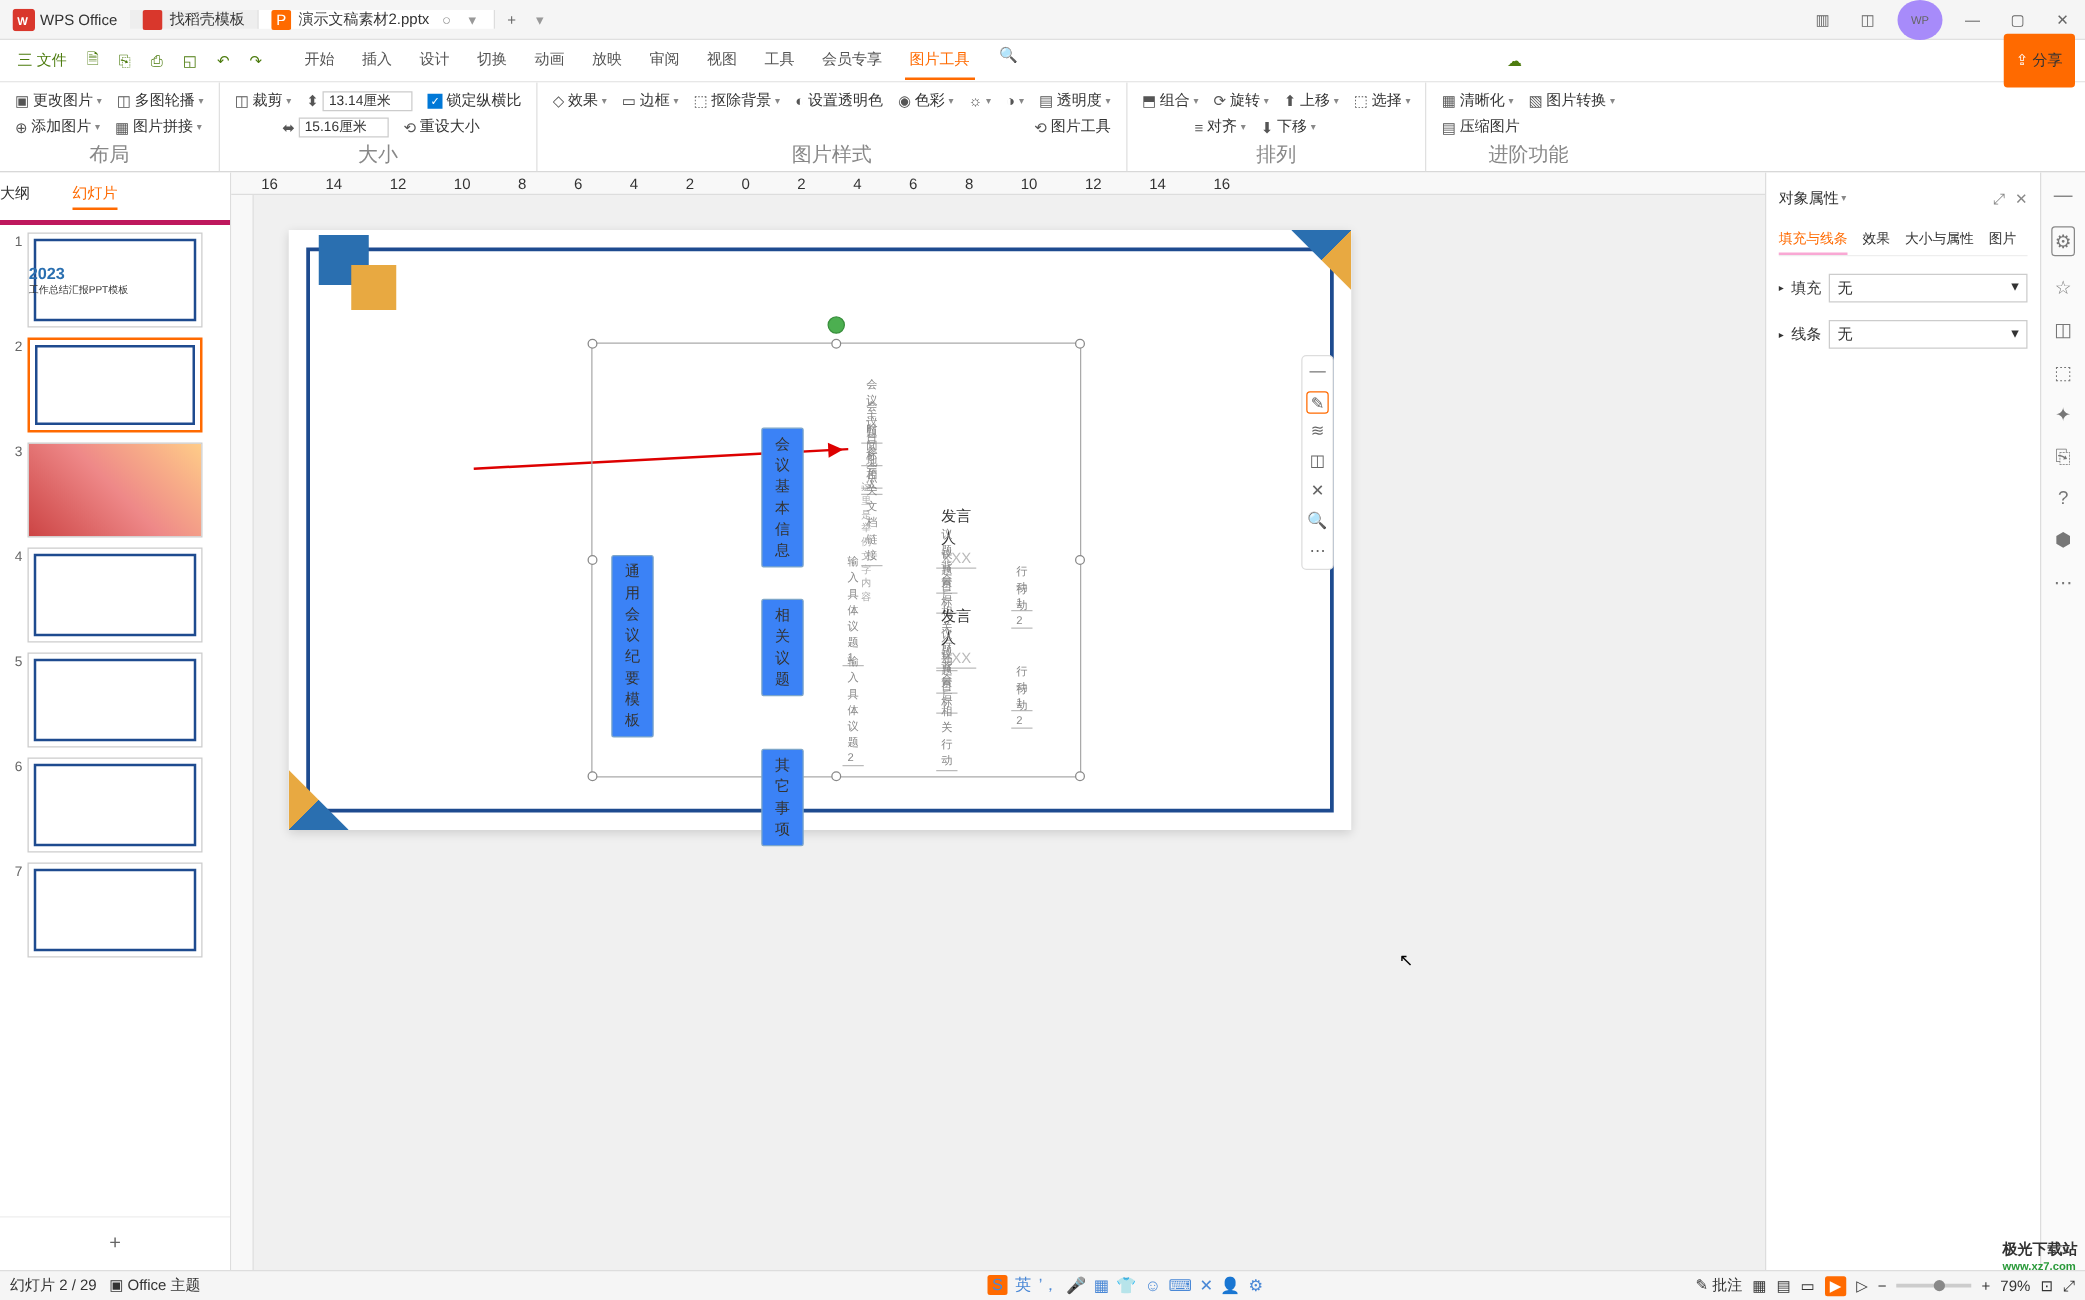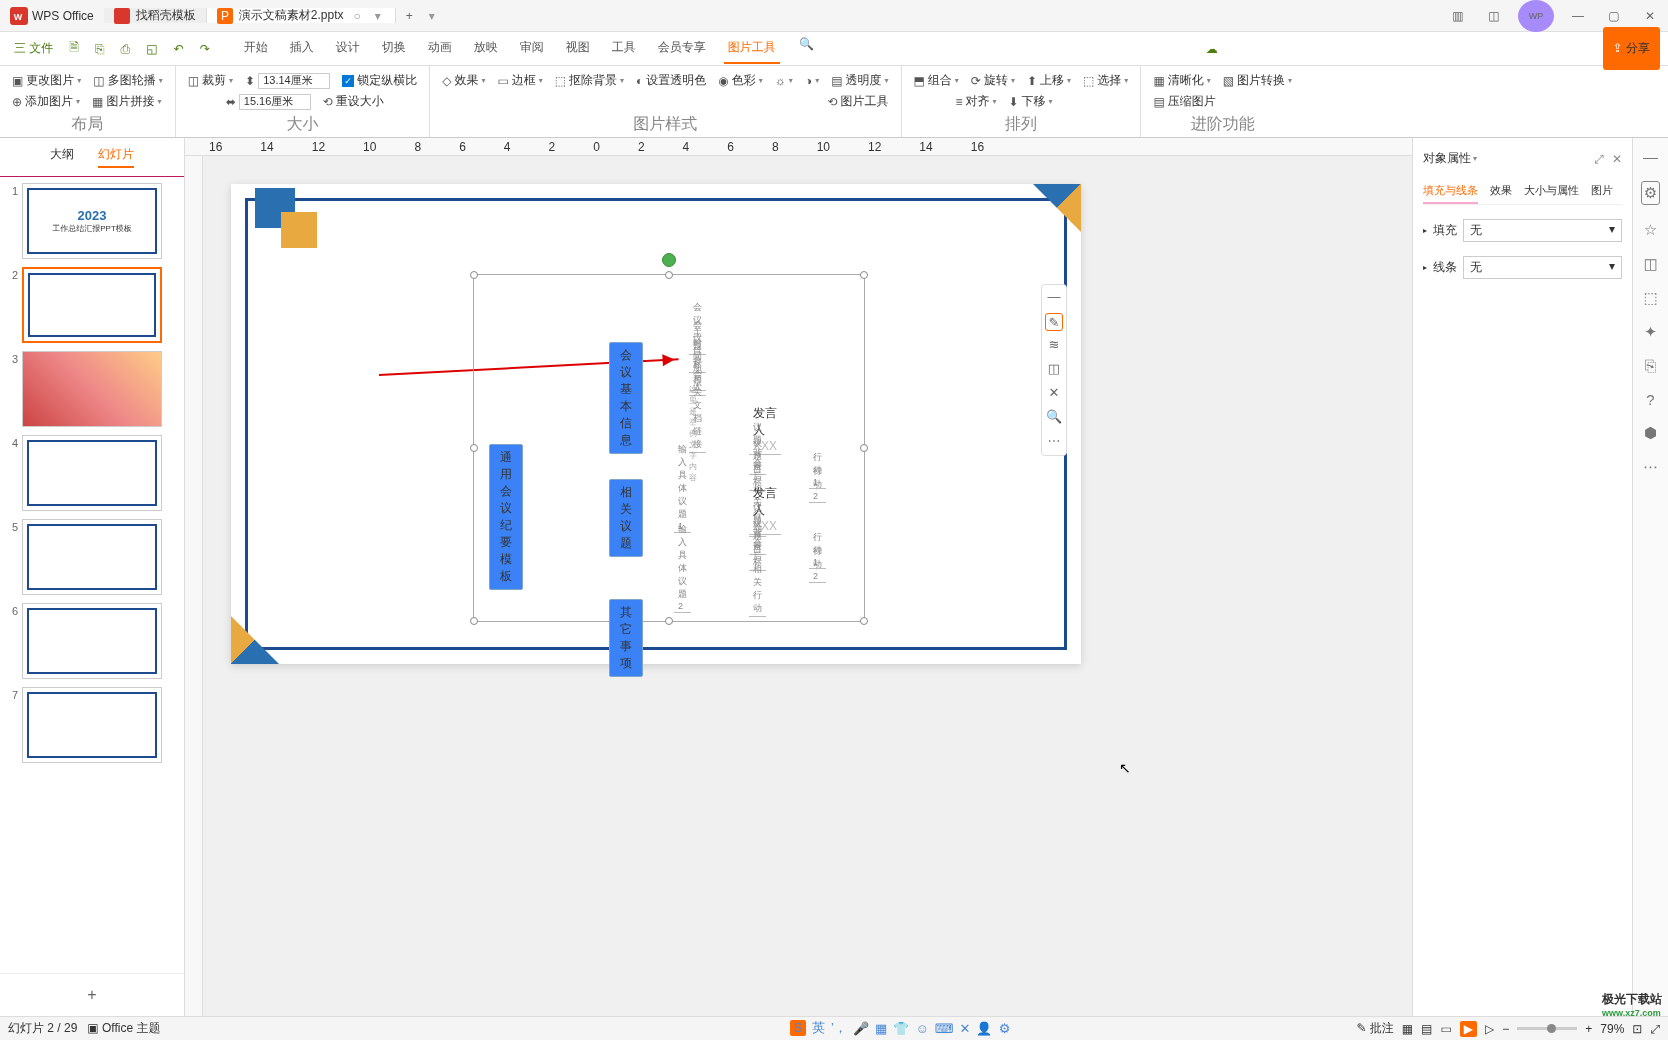--- a/index.html
+++ b/index.html
@@ -24,21 +24,21 @@
 .ribbon{height:72px;display:flex;border-bottom:1px solid #ccc;background:#fff}
 .rgroup{border-right:1px solid #e0e0e0;padding:4px 10px;display:flex;flex-direction:column;justify-content:space-between}
 .rgroup-row{display:flex;align-items:center;gap:8px}
 .rbtn{display:flex;align-items:center;gap:3px;color:#555;padding:2px 2px;white-space:nowrap}
 .rbtn .dd{font-size:8px;color:#888}
 .rlabel{text-align:center;font-size:16px;color:#888;padding-top:2px}
 .dim-input{width:72px;border:1px solid #ccc;padding:1px 4px;font-size:11px}
 .chk{width:12px;height:12px;background:#0078d7;display:inline-block;color:#fff;text-align:center;font-size:9px;line-height:12px}
 .body{display:flex;height:calc(100% - 32px - 34px - 72px - 24px)}
 .leftpane{width:185px;border-right:1px solid #ddd;display:flex;flex-direction:column;background:#fff}
-.lefthead{display:flex;gap:24px;padding:8px 0;justify-content:center;border-bottom:1px solid #be185d}
+.lefthead{display:flex;gap:34px;padding:8px 0;border-bottom:4px solid #be185d}
 .lefthead span.active{color:#ff6a00;border-bottom:2px solid #ff6a00;padding-bottom:3px}
 .thumbs{flex:1;overflow:auto;padding:6px 4px}
 .thumb-row{display:flex;gap:4px;margin-bottom:8px}
 .thumb-num{width:14px;text-align:right;font-size:11px;color:#666;padding-top:2px}
 .thumb{width:140px;height:76px;border:1px solid #ccc;background:#fff;position:relative}
 .thumb.sel{border:2px solid #ff6a00}
 .thumb-inner{position:absolute;inset:4px;border:2px solid #1e4b8f}
 .addslide{text-align:center;padding:12px 0;border-top:1px solid #eee;font-size:16px;color:#666}
 .canvas-area{flex:1;background:#f0f0f0;display:flex;flex-direction:column;position:relative}
 .ruler-h{height:18px;background:#f8f8f8;border-bottom:1px solid #ddd;font-size:8px;color:#888;padding-left:24px;display:flex;align-items:center;gap:38px}
@@ -223,21 +223,21 @@
   <div class="leftpane">
     <div class="lefthead">
       <span>大纲</span>
       <span class="active">幻灯片</span>
     </div>
     <div class="thumbs">
       <div class="thumb-row">
           <div class="thumb-num">1</div>
         <div class="thumb">
             <div class="thumb-inner"></div>
-          <div style="position:absolute;inset:0;display:flex;flex-direction:column;align-items:center;justify-content:center">
+          <div style="position:absolute;inset:0;display:flex;flex-direction:column;justify-content:center">
             <span style="color:#2a6fb0;font-weight:bold;font-size:13px">2023</span>
             <span style="font-size:8px">工作总结汇报PPT模板</span>
           </div>
         </div>
         </div>
       <div class="thumb-row">
           <div class="thumb-num">2</div>
         <div class="thumb sel">
             <div class="thumb-inner"></div>
           </div>

